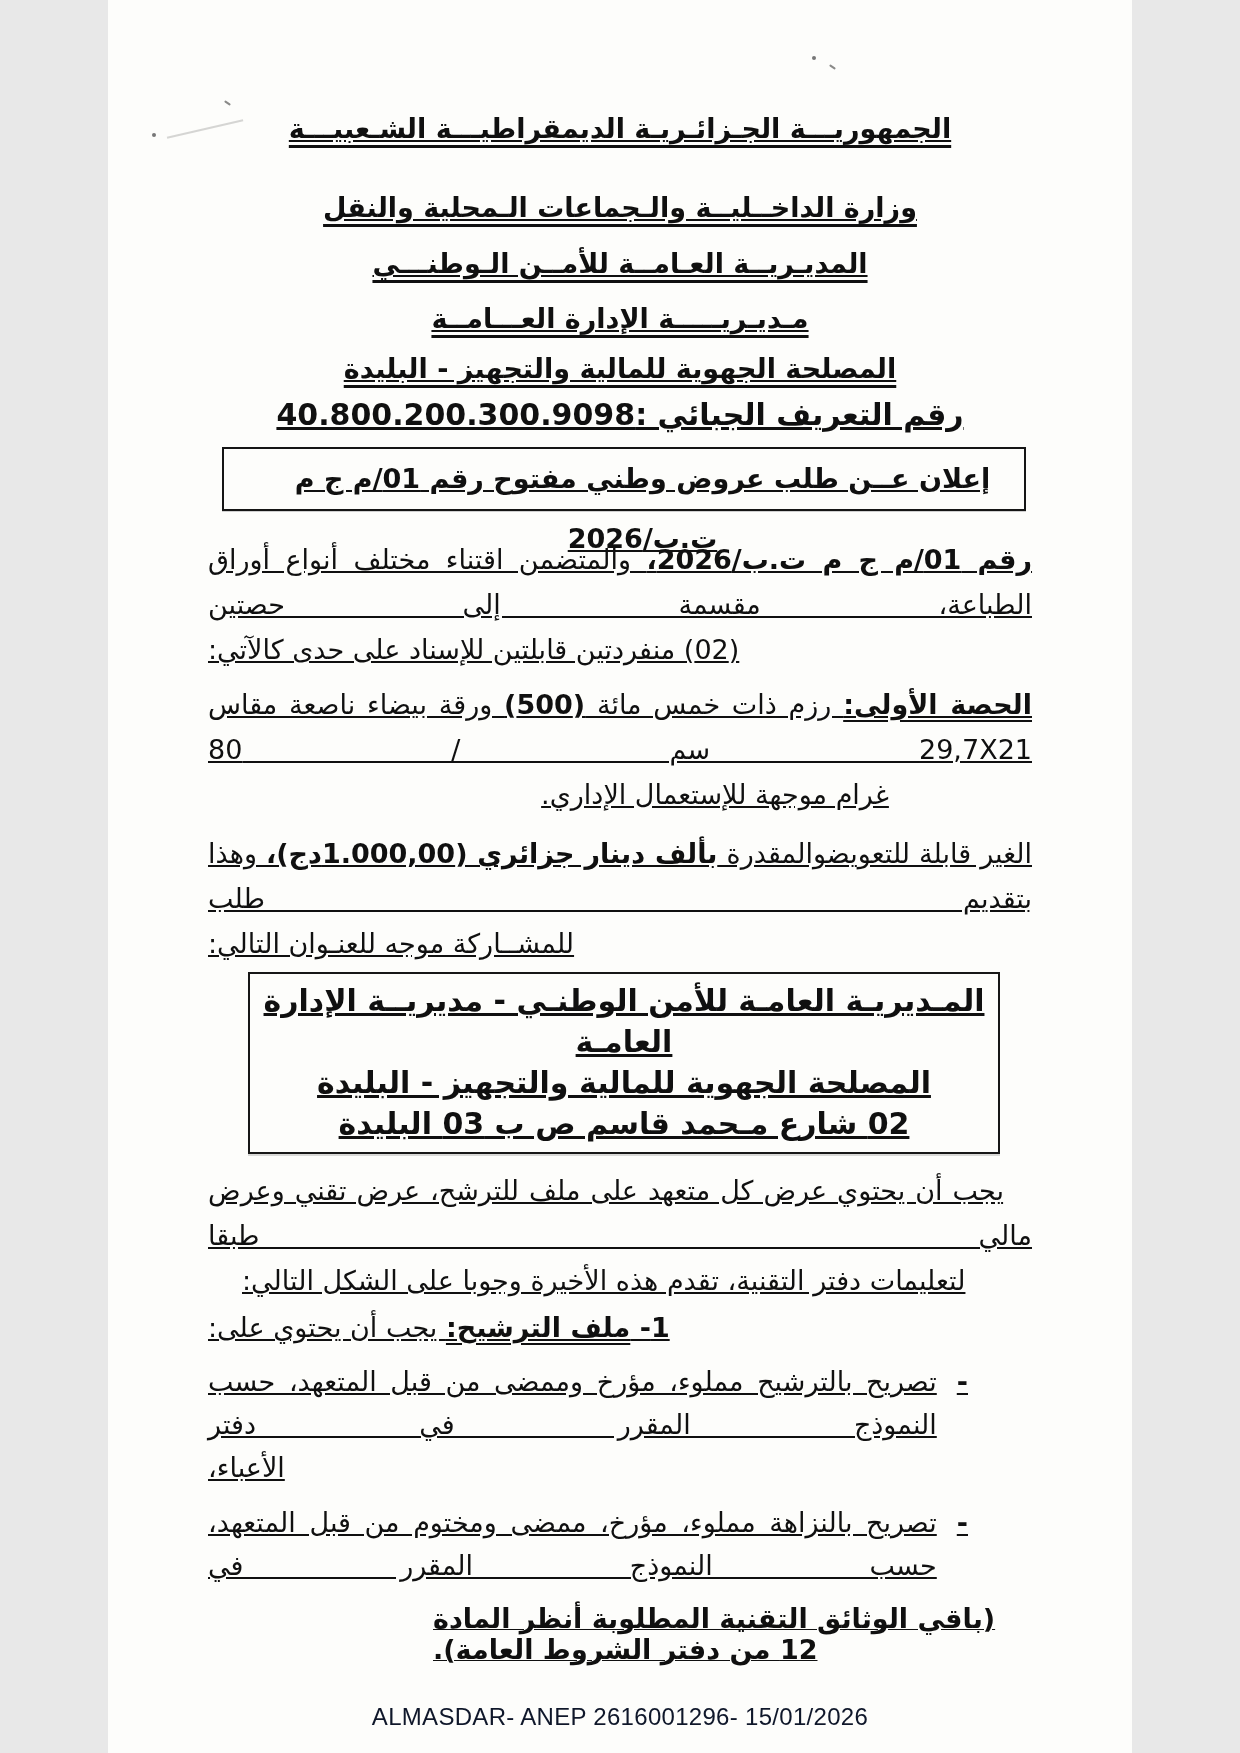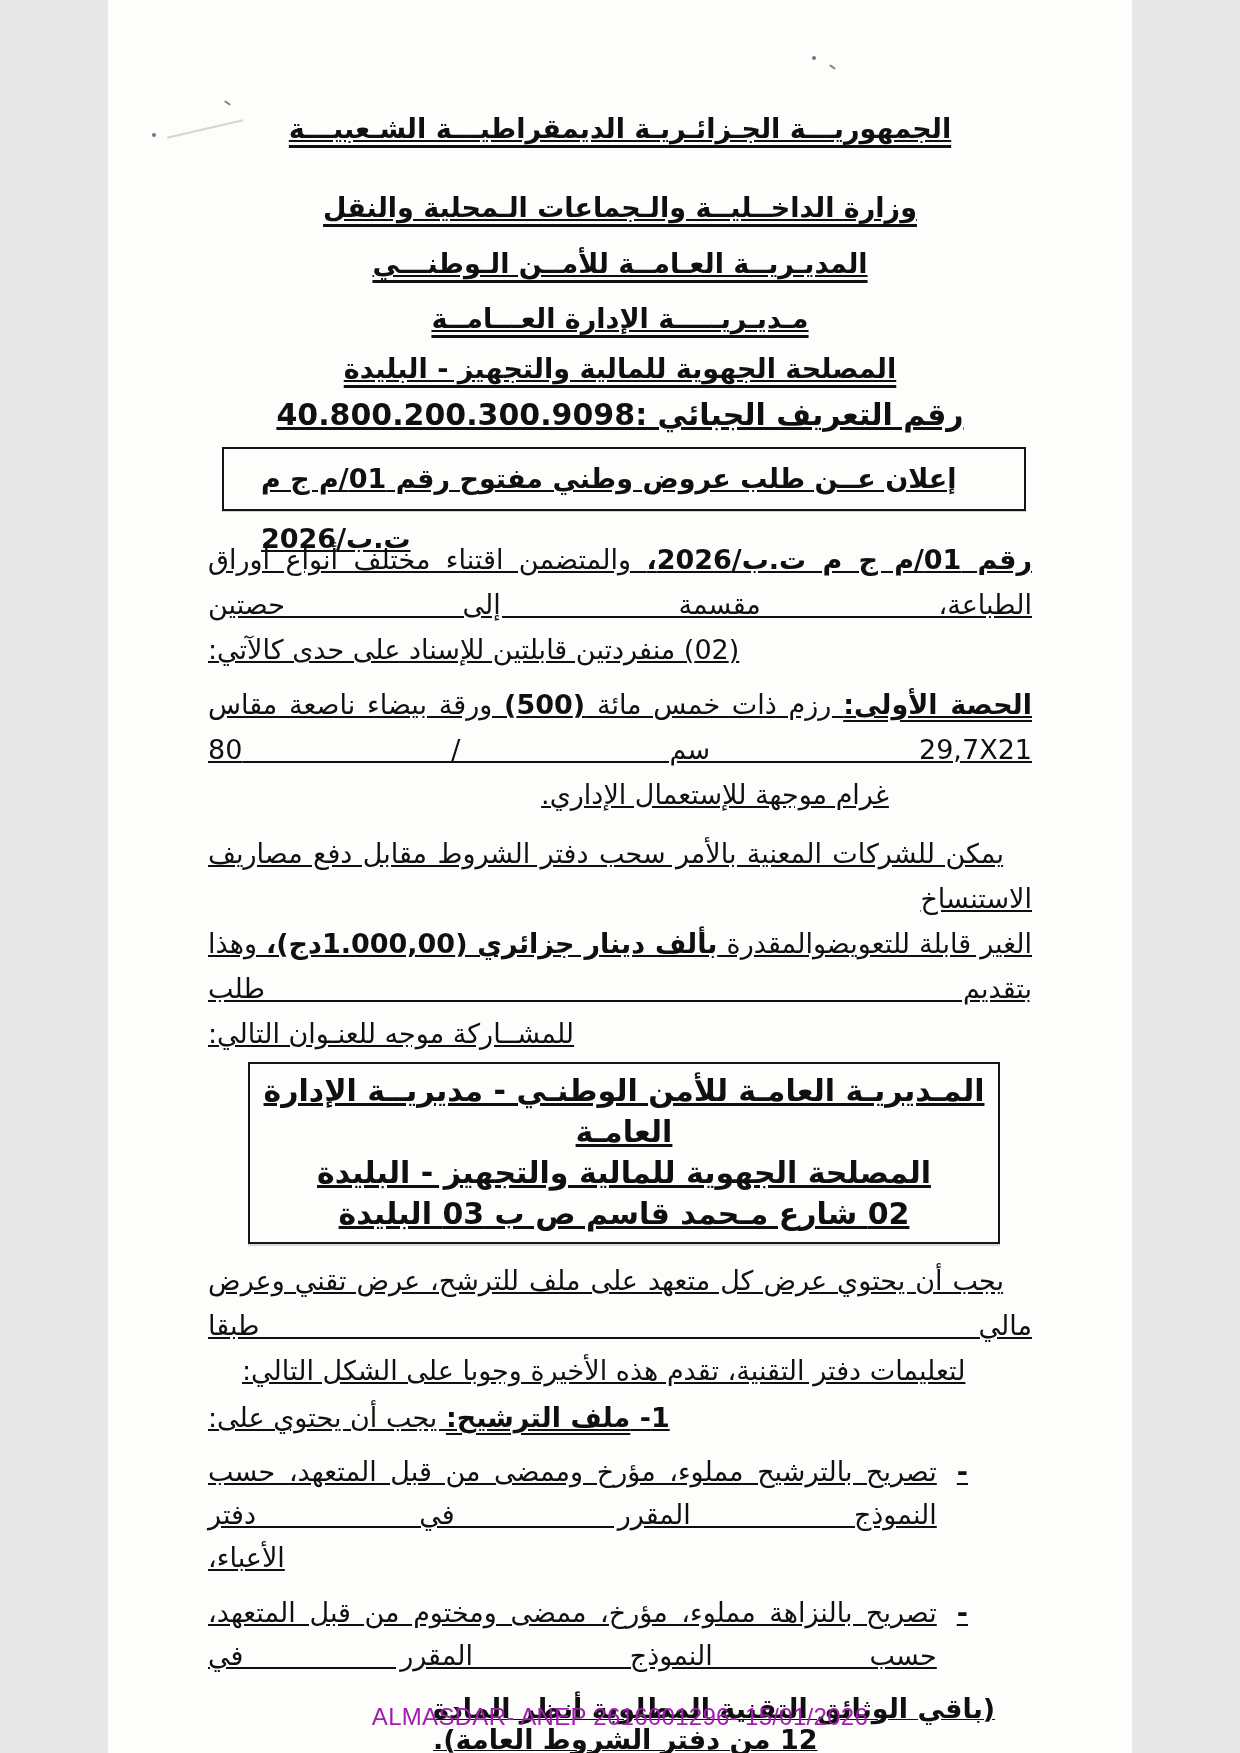--- a/index.html
+++ b/index.html
@@ -29,21 +29,21 @@
   .tax{
     text-align:center;font-weight:bold;font-size:30px;line-height:40px;
     margin-bottom:12px;letter-spacing:.2px;
   }
 
   
   .title-box{
     border:2.5px solid #151515;
     margin:0 6px 26px 14px;
     height:60px;line-height:60px;
-    text-align:left;font-weight:bold;font-size:27px;
+    text-align:center;font-weight:bold;font-size:27px;
     box-shadow:0 1px 0 #cfcfcf;
     padding-left:37px;
   }
 
   
   .para{font-size:27px;}
   .ln{display:block;line-height:45px;}
   .jline{text-align:justify;text-align-last:justify;}
   .rline{text-align:left;}
   .cline{text-align:center;}
@@ -78,21 +78,21 @@
     padding-left:225px;
     text-align:left;
   }
   .note-line .inner{font-weight:bold;font-size:27px;}
 
   
   .footer{
     position:absolute;left:0;right:0;bottom:22px;
     text-align:center;direction:ltr;
     font-family:"Liberation Sans",sans-serif;
-    font-size:24px;color:#a21caf;letter-spacing:.3px;
+    font-size:24px;color:#0f172a;letter-spacing:.3px;
   }
 
   
   .artifact{position:absolute;pointer-events:none;}
   .a-line{width:78px;height:1.5px;background:#b5b5b2;opacity:.55;transform:rotate(-13deg);}
   .a-dot{width:4px;height:4px;border-radius:50%;background:#777;}
   .a-tick{width:7px;height:2px;background:#8a8a88;transform:rotate(35deg);border-radius:2px;}
 </style>
 </head>
 <body>
@@ -122,21 +122,20 @@
       <span class="ln jline"><b>رقم 01/م ج م ت.ب/2026،</b><span> والمتضمن اقتناء مختلف أنواع أوراق الطباعة، مقسمة إلى حصتين</span></span>
       <span class="ln rline">(02) منفردتين قابلتين للإسناد على حدى كالآتي:</span>
     </div>
 
     <div class="para mb-lots">
       <span class="ln jline"><span class="ul-label">الحصة الأولى:</span><span> رزم ذات خمس مائة </span><b>(500)</b><span> ورقة بيضاء ناصعة مقاس 29,7X21 سم / 80</span></span>
       <span class="ln cline" style="margin-right:0;padding-left:190px;">غرام موجهة للإستعمال الإداري.</span>
     </div>
 
     <div class="para" style="margin-top:14px;">
-      <span class="ln jline indent">يمكن للشركات المعنية بالأمر سحب دفتر الشروط مقابل دفع مصاريف الاستنساخ</span>
       <span class="ln jline"><span>الغير قابلة للتعويضوالمقدرة </span><b>بألف دينار جزائري (1.000,00دج)،</b><span> وهذا بتقديم طلب</span></span>
       <span class="ln rline">للمشــاركة موجه للعنـوان التالي:</span>
     </div>
 
     <div class="addr-box">
       <span class="ln">المـديريـة العامـة للأمن الوطنـي - مديريــة الإدارة العامـة</span>
       <span class="ln">المصلحة الجهوية للمالية والتجهيز - البليدة</span>
       <span class="ln">02 شارع مـحمد قاسم ص ب 03 البليدة</span>
     </div>
 

